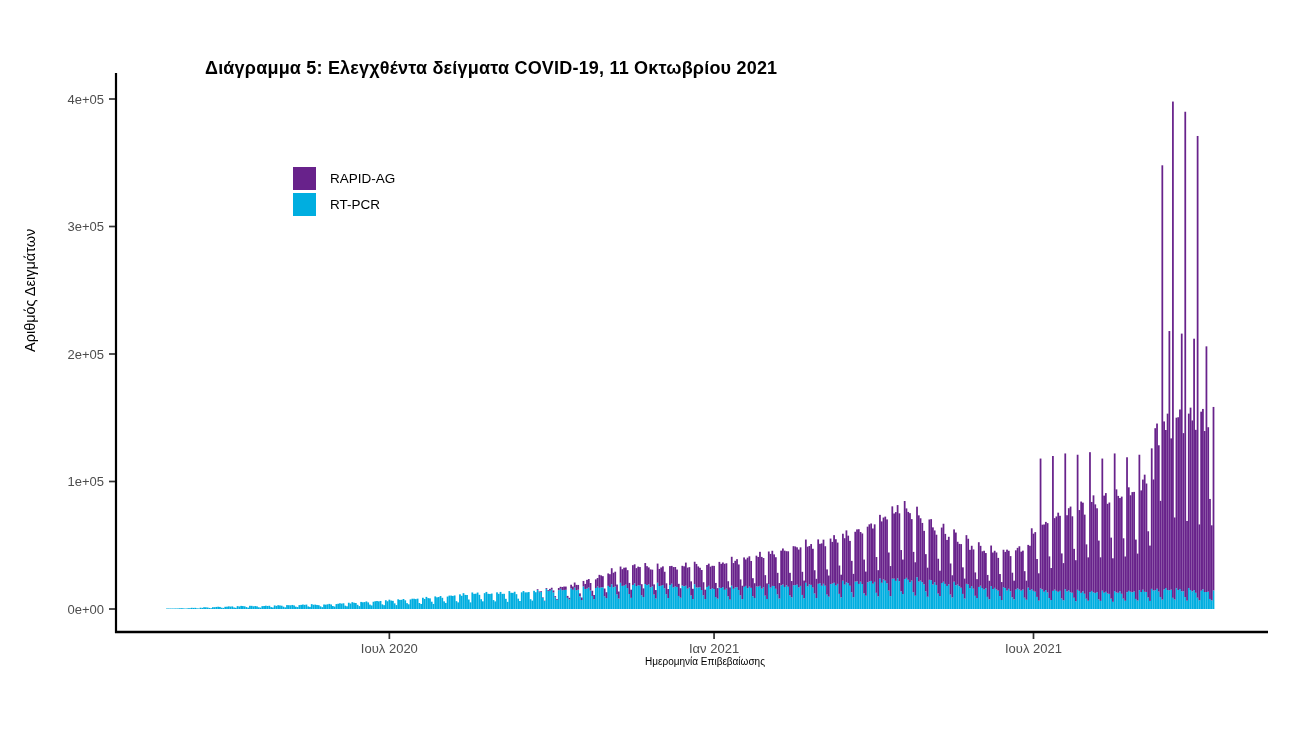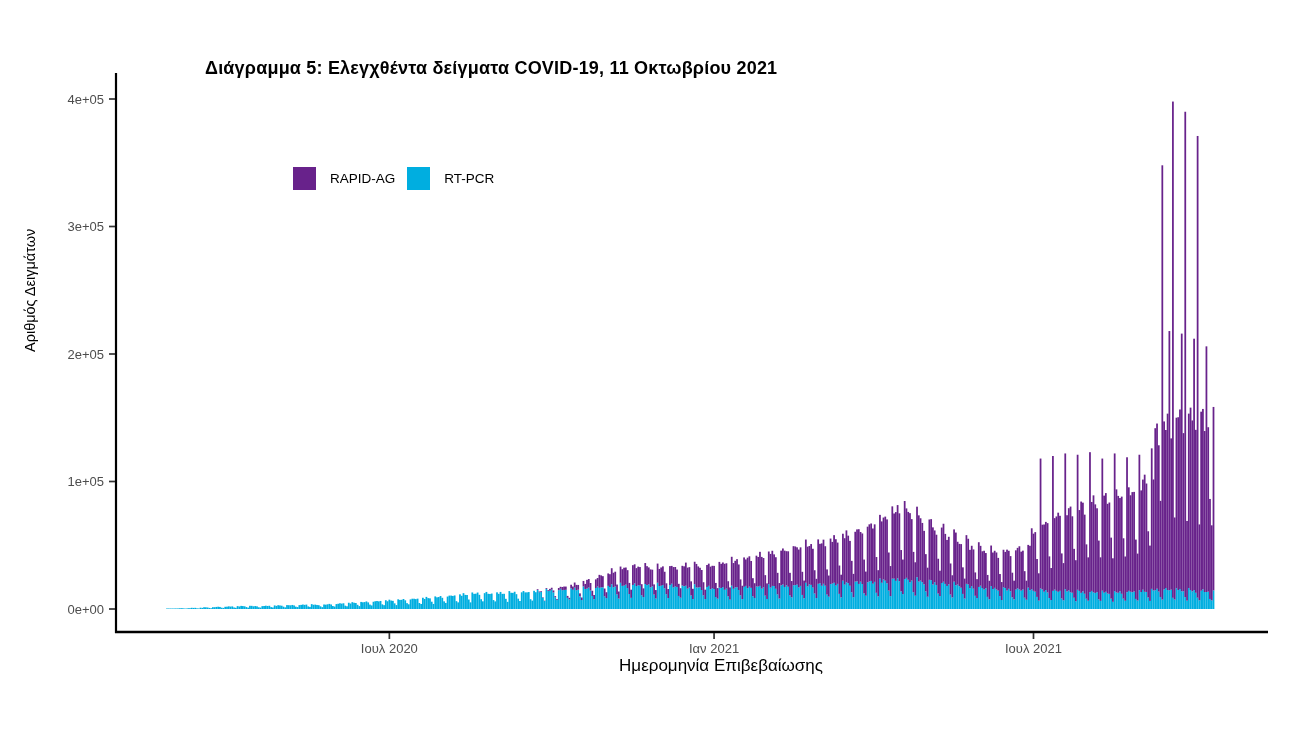--- a/index.html
+++ b/index.html
@@ -3,23 +3,23 @@
 <meta charset="utf-8">
 <style>
   html,body{margin:0;padding:0;background:#ffffff;}
   body{width:1316px;height:730px;position:relative;overflow:hidden;
        font-family:"Liberation Sans","DejaVu Sans",sans-serif;color:#000;}
   .chart-title{position:absolute;left:205px;top:38px;font-size:18px;font-weight:bold;
                letter-spacing:.2px;white-space:nowrap;margin-top:20px;}
   .y-title{position:absolute;left:30px;top:352px;width:0;height:0;}
   .y-title span{display:block;white-space:nowrap;transform:translate(-50%,-50%) rotate(-90deg);
                font-size:14.5px;}
-  .x-title{position:absolute;left:721px;top:656px;transform:translateX(-50%);
-           font-size:17px;white-space:nowrap;text-align:center;}
-  .legend{position:absolute;left:293px;top:166px;display:flex;flex-direction:row;gap:12px;}
+  .x-title{position:absolute;left:705px;top:656px;transform:translateX(-50%);
+           font-size:10px;white-space:nowrap;text-align:center;}
+  .legend{position:absolute;left:293px;top:166px;display:flex;flex-direction:column;gap:2px;}
   .legend-item{display:flex;align-items:center;height:24px;}
   .swatch{width:23px;height:23px;display:inline-block;flex:0 0 23px;}
   .legend-label{margin-left:14px;font-size:13.5px;white-space:nowrap;}
   svg{position:absolute;left:0;top:0;}
   text{font-family:"Liberation Sans","DejaVu Sans",sans-serif;}
   .ticklab{font-size:13px;fill:#4d4d4d;}
 </style>
 </head>
 <body>
 

